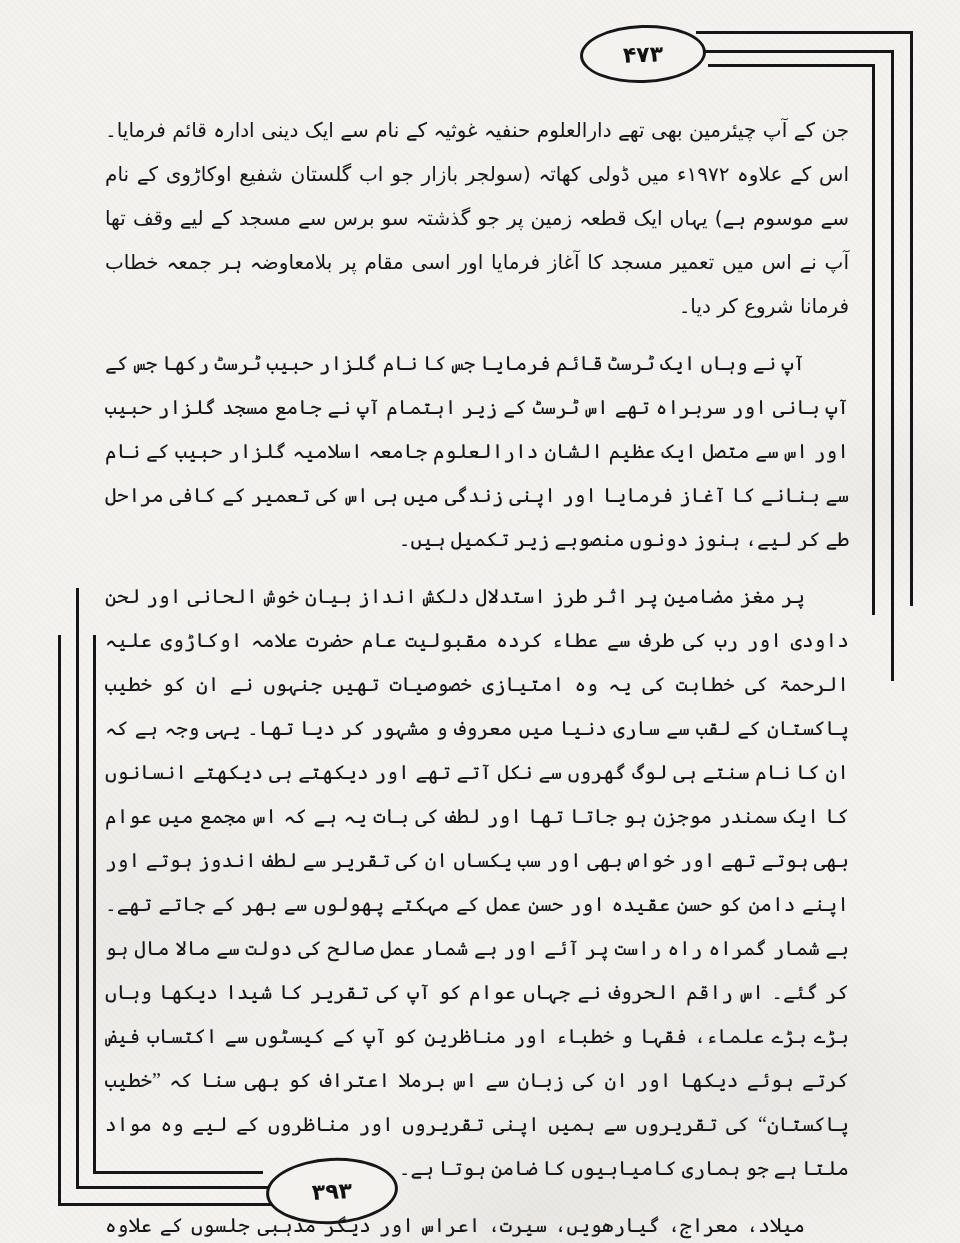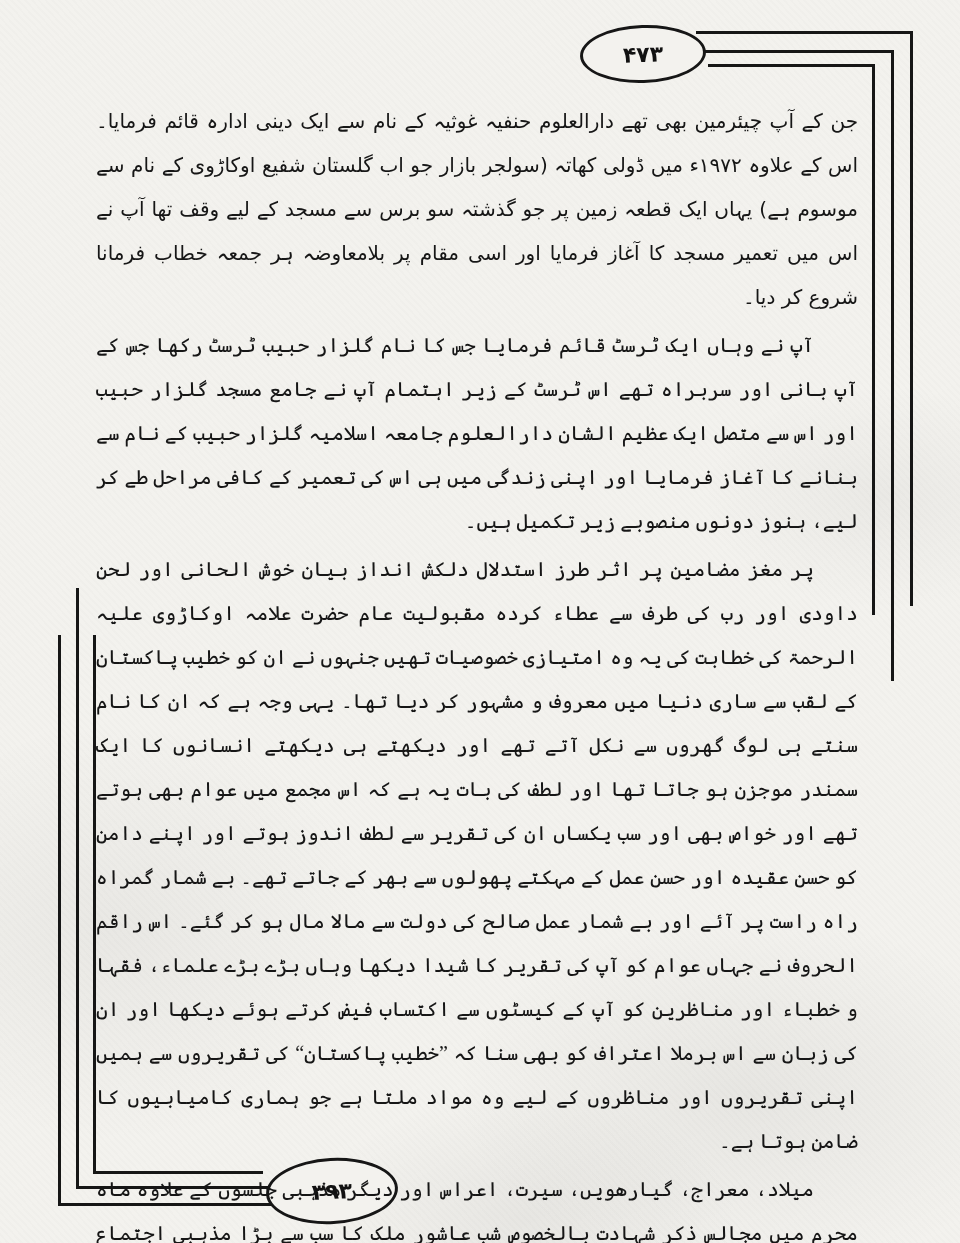--- a/index.html
+++ b/index.html
@@ -50,21 +50,21 @@
   
   .text-area {
     position:absolute;
     top:95px; right:98px; left:92px;
     direction:rtl;
     text-align:justify;
     font-size:20px;
     line-height:44px;
     color:#161616;
   }
-  .para { margin:4px; text-indent:0; }
+  .para { margin:13px; text-indent:0; }
   .para.indent { text-indent:44px;font-family:Liberation Serif, serif; }
   .heading { font-weight:bold; font-size:21px; margin:0; }
 </style>
 </head>
 <body>
 
 <div class="scan-texture"></div>
 
 <div class="frame fr-tr" id="fr-tr-outer"></div>
 <div class="frame fr-tr" id="fr-tr-mid"></div>

